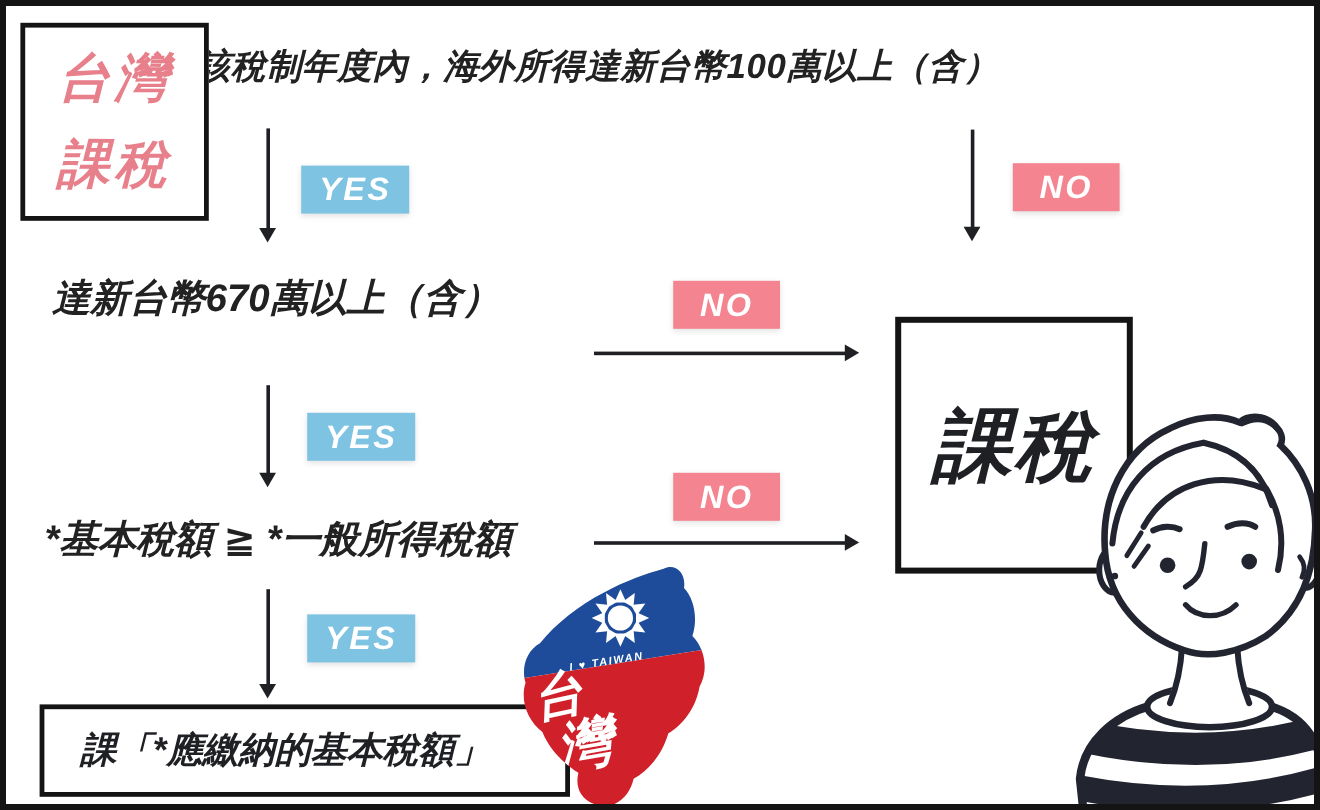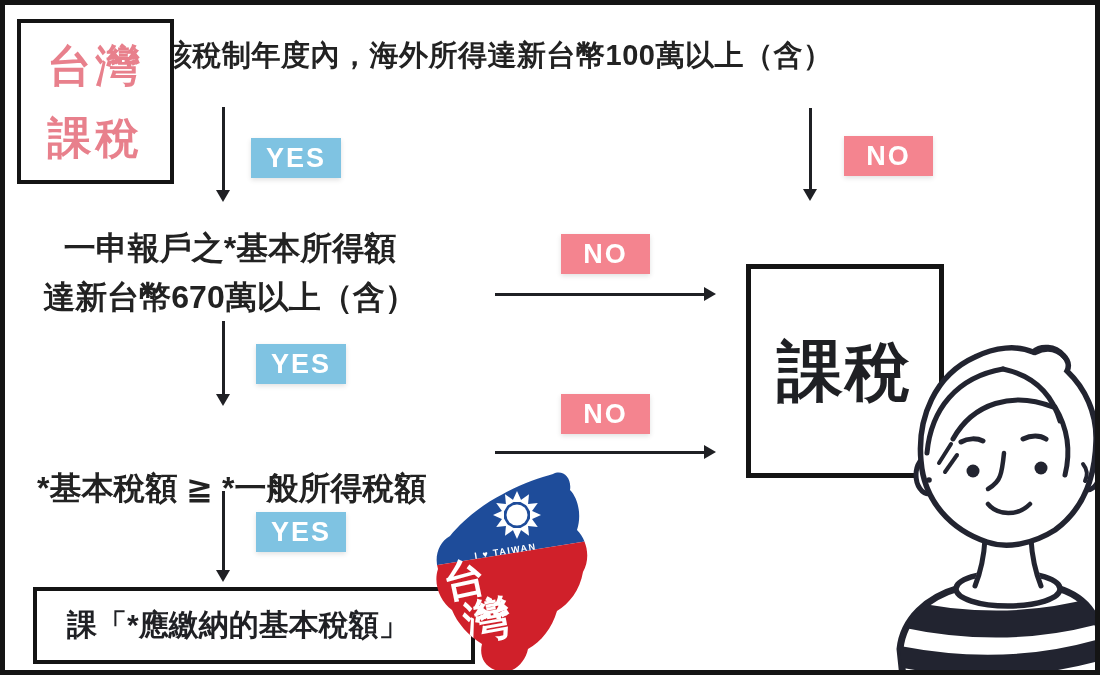--- a/index.html
+++ b/index.html
@@ -10,33 +10,33 @@
     --fblue:#1e4c9a;
     --fred:#d0202a;
   }
   html,body{margin:0;padding:0;background:#888;}
   body{font-family:"Liberation Sans","DejaVu Sans",sans-serif;}
   #stage{
     position:relative;width:1100px;height:675px;background:#fff;
     border:5px solid #141414;box-sizing:border-box;overflow:hidden;
     color:var(--ink);
   }
-  .abs{position:absolute;}
+  .abs{position:absolute;font-style:italic;}
   
   .badge{
     left:12px;top:14px;width:157px;height:165px;border:4px solid #141414;
     box-sizing:border-box;display:flex;flex-direction:column;align-items:center;justify-content:center;
     background:#fff;z-index:4;
   }
   .badge span{color:var(--badge);font-size:44px;font-weight:bold;line-height:72px;letter-spacing:4px;}
   
   .q{font-weight:bold;color:#222;}
   .q1{left:158px;top:31px;font-size:29px;letter-spacing:0.5px;white-space:nowrap;text-align:right;}
   .q2{left:8px;top:219px;width:434px;text-align:center;font-size:32px;line-height:49px;}
-  .q3{left:32px;top:423px;font-size:32px;white-space:nowrap;margin-top:39px;}
+  .q3{left:32px;top:423px;font-size:32px;white-space:nowrap;}
   
   .notax{
     left:741px;top:259px;width:198px;height:214px;border:5px solid #141414;box-sizing:border-box;
     display:flex;flex-direction:column;align-items:center;justify-content:center;background:#fff;z-index:1;
   }
   .notax span{font-size:66px;font-weight:bold;line-height:99px;letter-spacing:2px;}
   .taxbox{
     left:28px;top:582px;width:442px;height:77px;border:4px solid #141414;box-sizing:border-box;
     display:flex;align-items:center;background:#fff;
   }
@@ -74,21 +74,20 @@
 
   <div class="abs q q1">該稅制年度內，海外所得達新台幣100萬以上（含）</div>
 
   <div class="abs varrow" style="left:217px;top:102px;height:84px;"></div>
   <div class="abs tag yes" style="left:246px;top:133px;">YES</div>
 
   <div class="abs varrow" style="left:804px;top:103px;height:82px;"></div>
   <div class="abs tag no" style="left:839px;top:131px;">NO</div>
 
   <div class="abs q q2">
-    <div>一申報戶之*基本所得額</div>
     <div>達新台幣670萬以上（含）</div>
   </div>
 
   <div class="abs harrow" style="left:490px;top:288px;width:210px;"></div>
   <div class="abs tag no" style="left:556px;top:229px;">NO</div>
 
   <div class="abs varrow" style="left:217px;top:316px;height:74px;"></div>
   <div class="abs tag yes" style="left:251px;top:339px;">YES</div>
 
   <div class="abs q q3">*基本稅額 ≧ *一般所得稅額</div>

